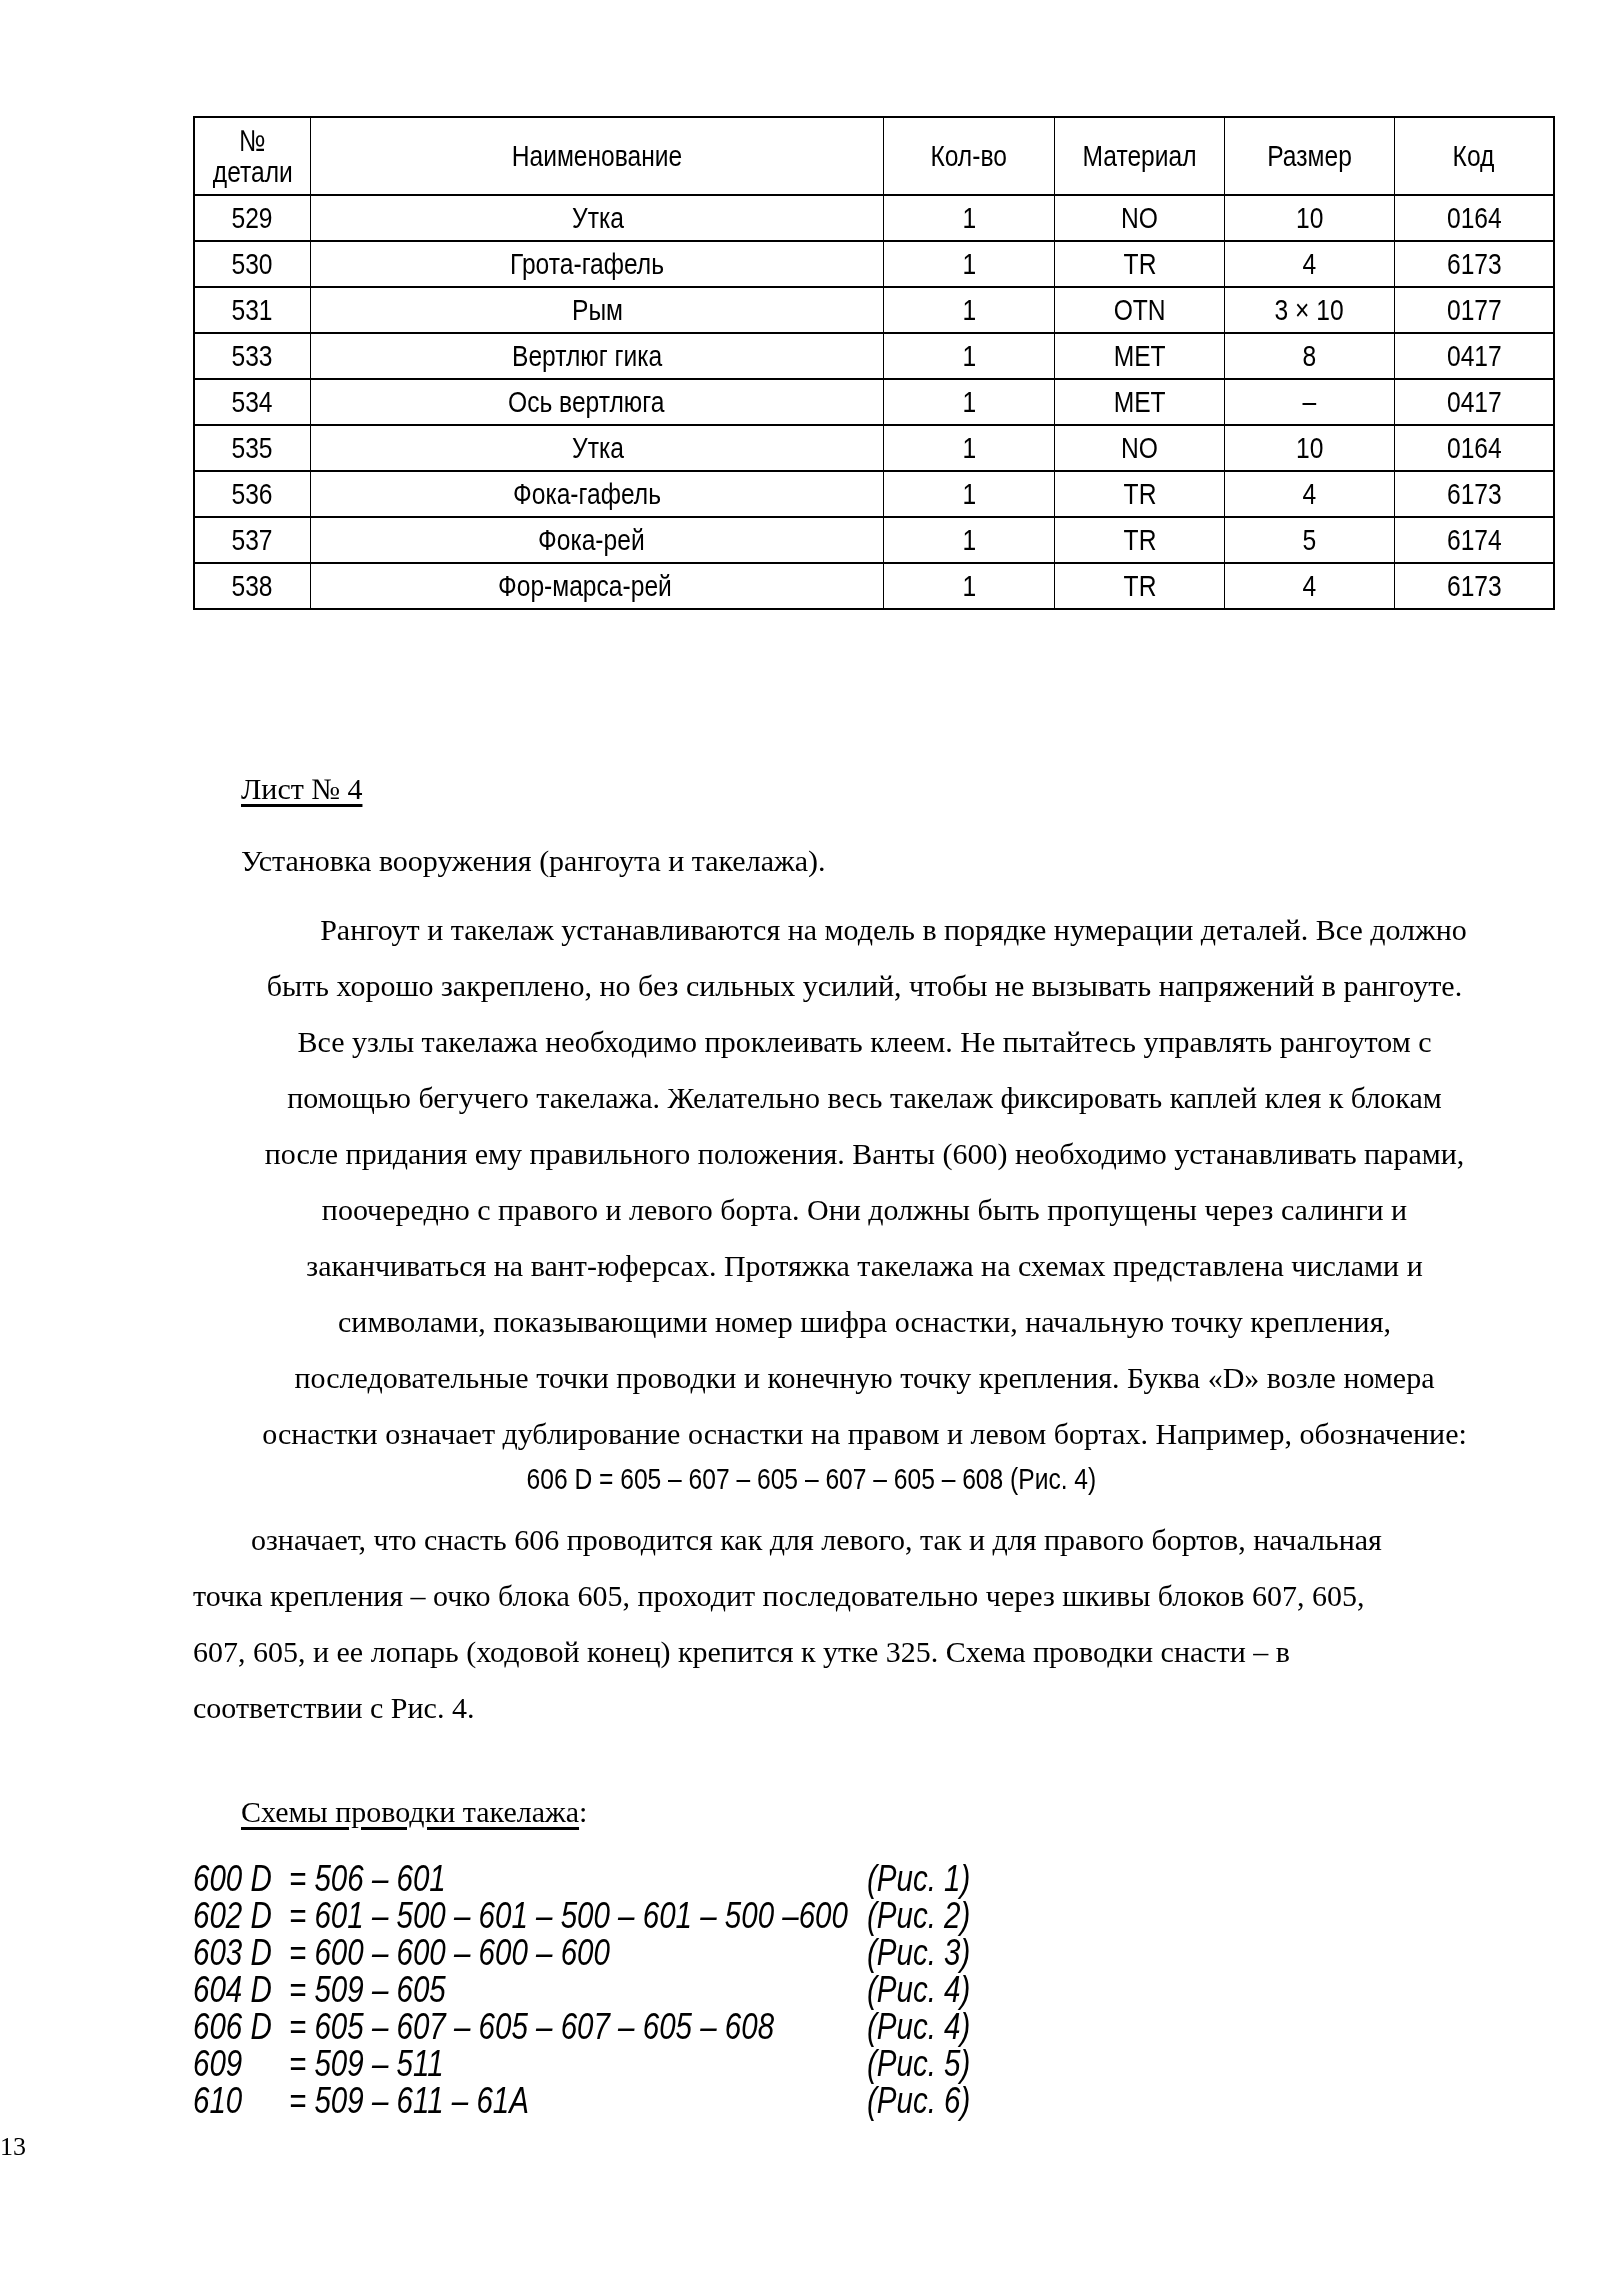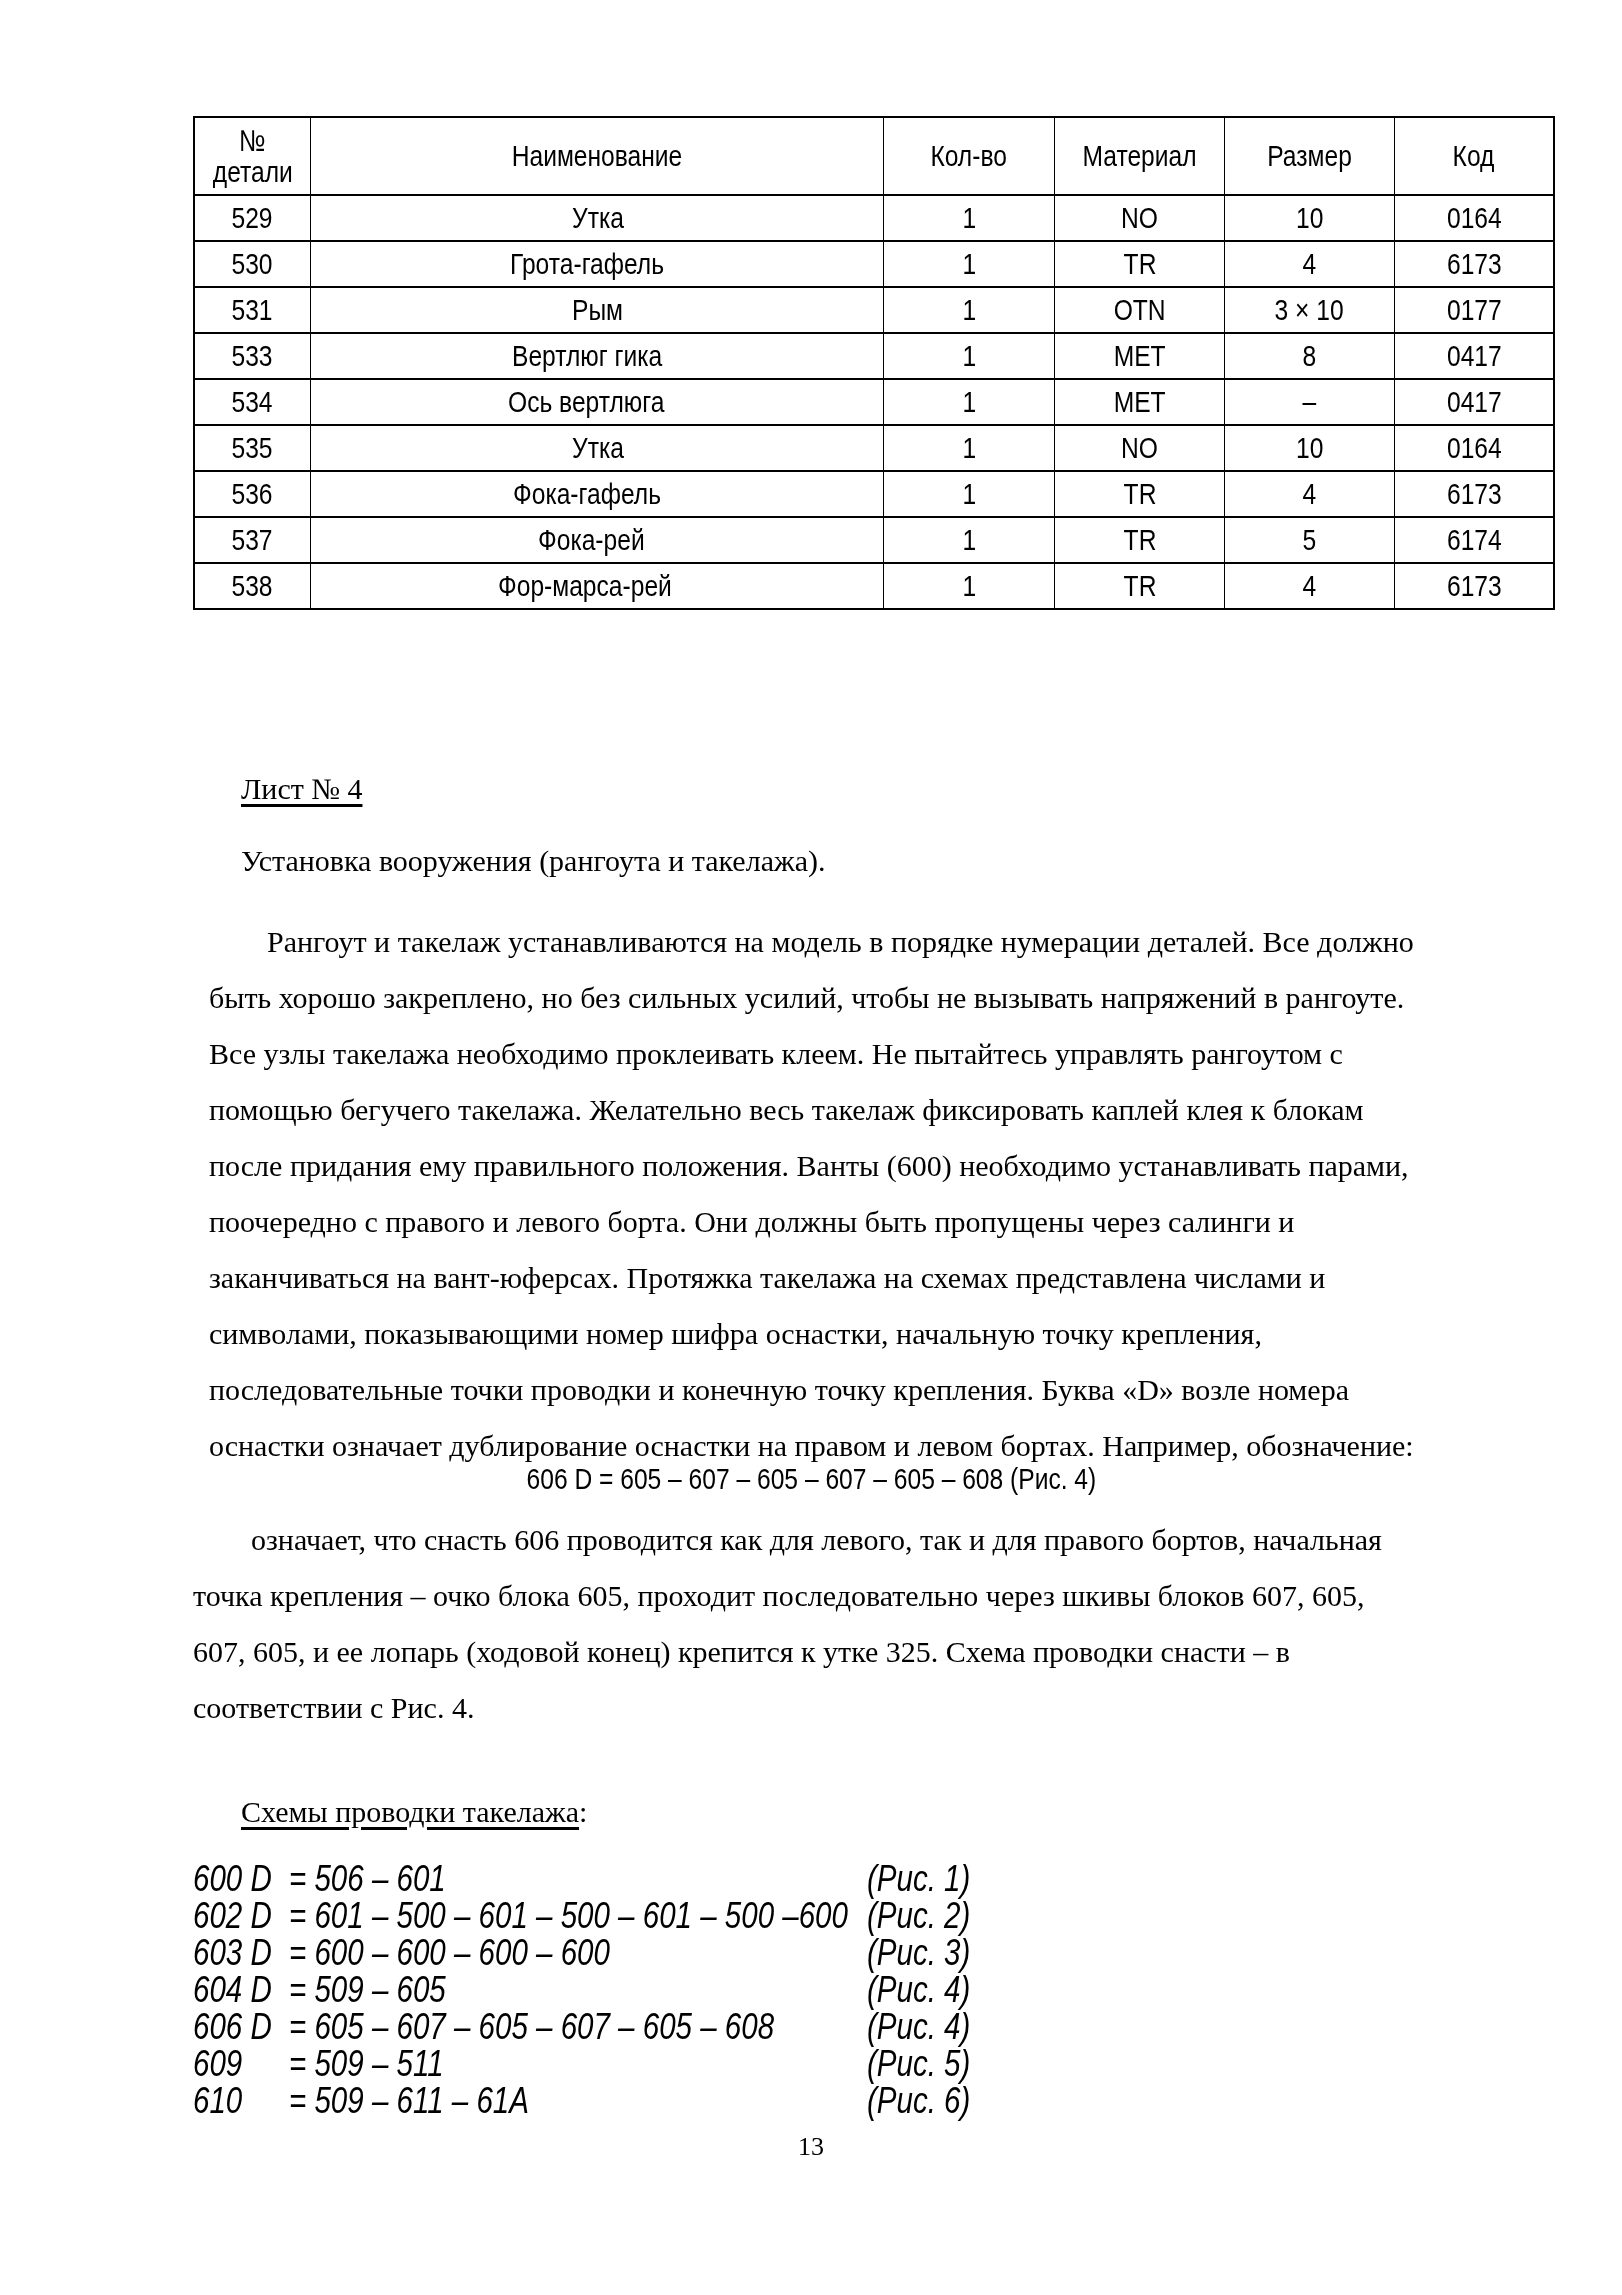--- a/index.html
+++ b/index.html
@@ -38,21 +38,21 @@
 
     
     .serif { font-family: "Liberation Serif", serif; font-size: 30px; margin-left: 48px; }
     .sheet-title {
       position: absolute; left: 193px; top: 772px;
       text-decoration: underline; text-underline-offset: 5.2px;
     }
     .intro { position: absolute; left: 193px; top: 844px; }
     .para {
       position: absolute; left: 193px; top: 898px; width: 1335px;
-      line-height: 56px; margin: 16px;
+      line-height: 56px; margin: 4px; text-align: center;
     }
     .para .line { display: block; white-space: nowrap; }
     .para .indent { padding-left: 58px; }
 
     .example {
       position: absolute; left: 0; width: 1622px; top: 1462px;
       text-align: center;
       font-family: "Liberation Sans", sans-serif; font-size: 30px;
       color: #000000;
     }
@@ -77,21 +77,21 @@
       font-style: italic;
     }
     .scheme-row { position: relative; height: 37px; width: 785px; }
     .scheme-row span { position: absolute; top: 0; display: inline-block; transform: scaleX(0.82); transform-origin: left center; white-space: nowrap; }
     .scheme-id { left: 0; }
     .scheme-route { left: 96px; }
     .scheme-fig { left: 674px; }
 
     .page-number {
       position: absolute; left: 0; width: 1622px; top: 2132px;
-      text-align: center; font-family: "Liberation Serif", serif; font-size: 26px;
+      font-family: "Liberation Serif", serif; font-size: 26px;
     }
   </style>
 </head>
 <body>
 
 <div class="page">
 
   <table class="parts-table">
     <thead>
       <tr>

